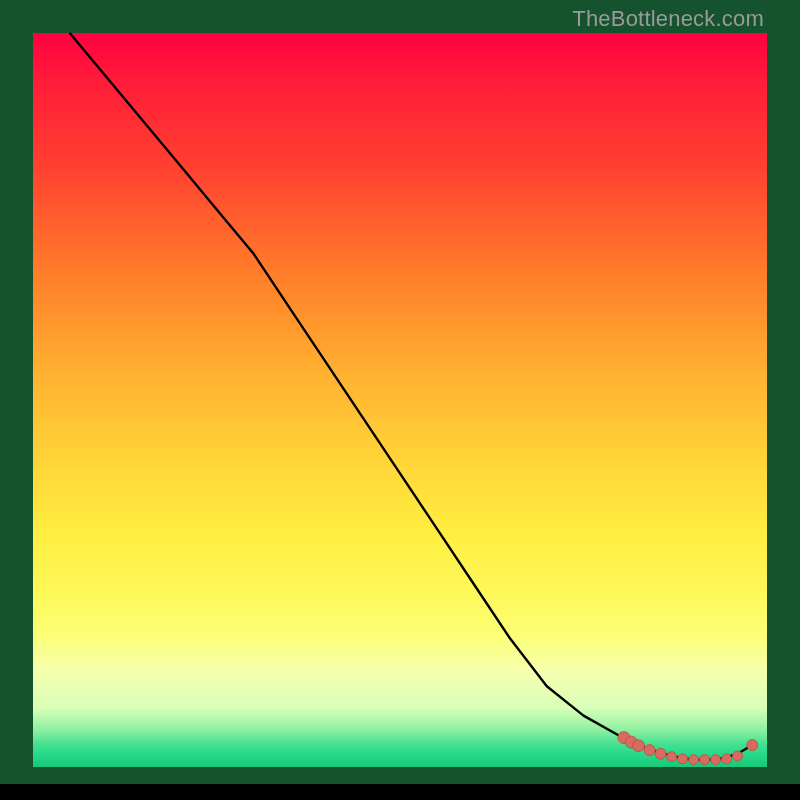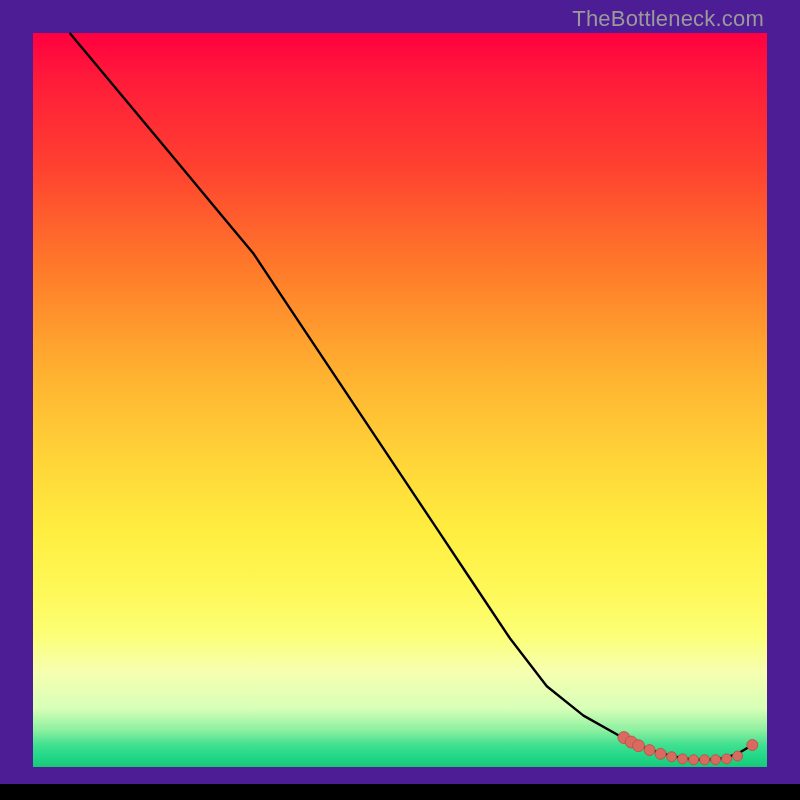--- a/index.html
+++ b/index.html
@@ -8,21 +8,21 @@
     width: 800px;
     height: 800px;
     background: #000000;
     overflow: hidden;
     font-family: Arial, Helvetica, sans-serif;
   }
   .stage {
     position: relative;
     width: 800px;
     height: 784px;
-    background: #4c1d95;
+    background: #14532d;
   }
   .plot {
     position: absolute;
     left: 33px;
     top: 33px;
     width: 734px;
     height: 734px;
     
     background: linear-gradient(
       to bottom,

